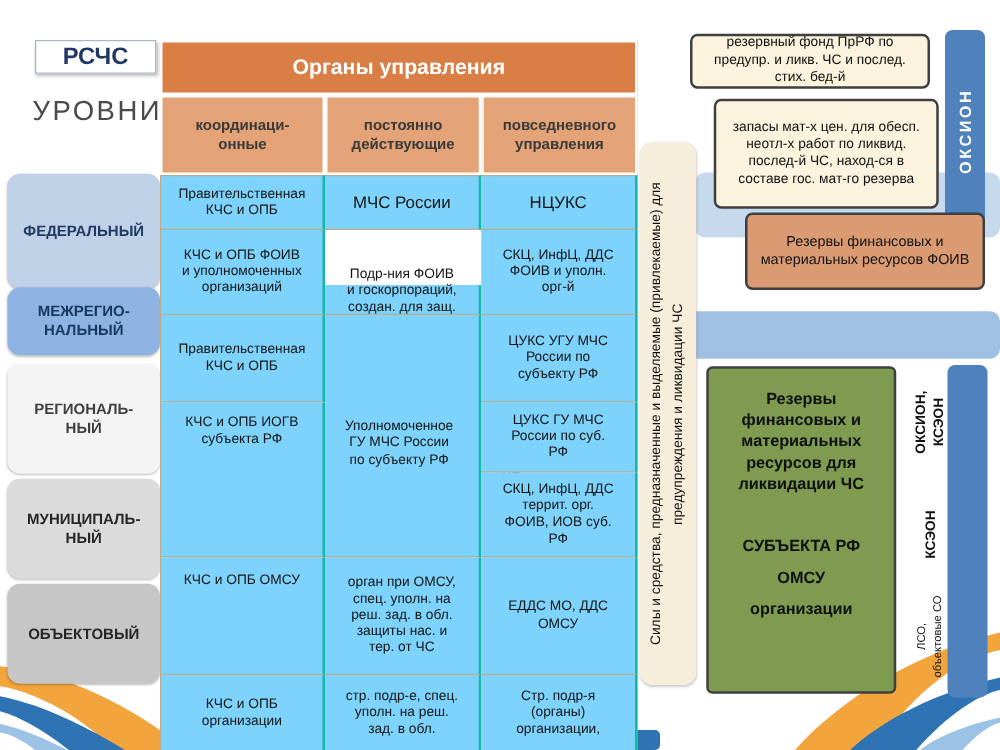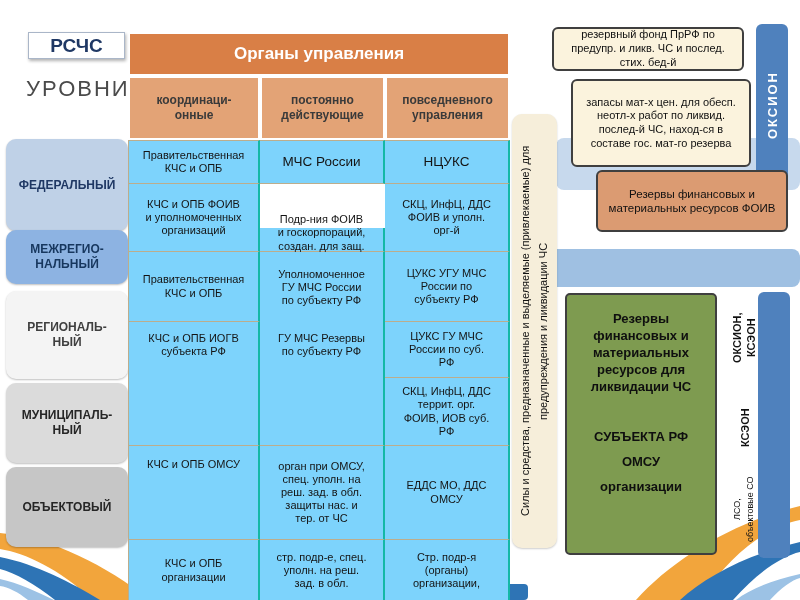--- a/index.html
+++ b/index.html
@@ -29,21 +29,21 @@
           padding:3px 16px; }
   .cell.title { background:#D97F46; color:#fff; font-weight:bold; font-size:17px;
                 border:2px solid #fff; }
   .cell.hdr { background:#E3A376; color:#3A3A3A; font-weight:bold; font-size:12px;
               border:2px solid #fff; line-height:1.25; }
   .cell.body { background:#7dd3fc; font-size:11px; color:#141414; line-height:1.2;
                border-right:2px solid #14b8a6; border-bottom:1px solid #BCAD8C; }
   .cell.bl { border-left:1px solid #BCAD8C; }
   .cell.bt { border-top:1px solid #BCAD8C; }
   .cell.big { font-size:13.5px; }
-  .cell.twolines { flex-direction:column; justify-content:flex-start; padding-top:16px; gap:24px; }
+  .cell.twolines { flex-direction:row; justify-content:flex-start; padding-top:16px; gap:24px; }
 
   
   .forces { position:absolute; left:512px; top:114px; width:45px; height:434px;
             background:#F6EEDA; border-radius:10px; display:flex; align-items:center;
             justify-content:center; z-index:2; box-shadow:0 1px 2px rgba(0,0,0,.2); }
   .forces .vtext { height:420px; font-size:11px; color:#111; line-height:1.6; }
 
   
   .box { position:absolute; background:#FBF3DD; border:2px solid #3F3F3F; border-radius:6px;
          display:flex; align-items:center; justify-content:center; text-align:center;

